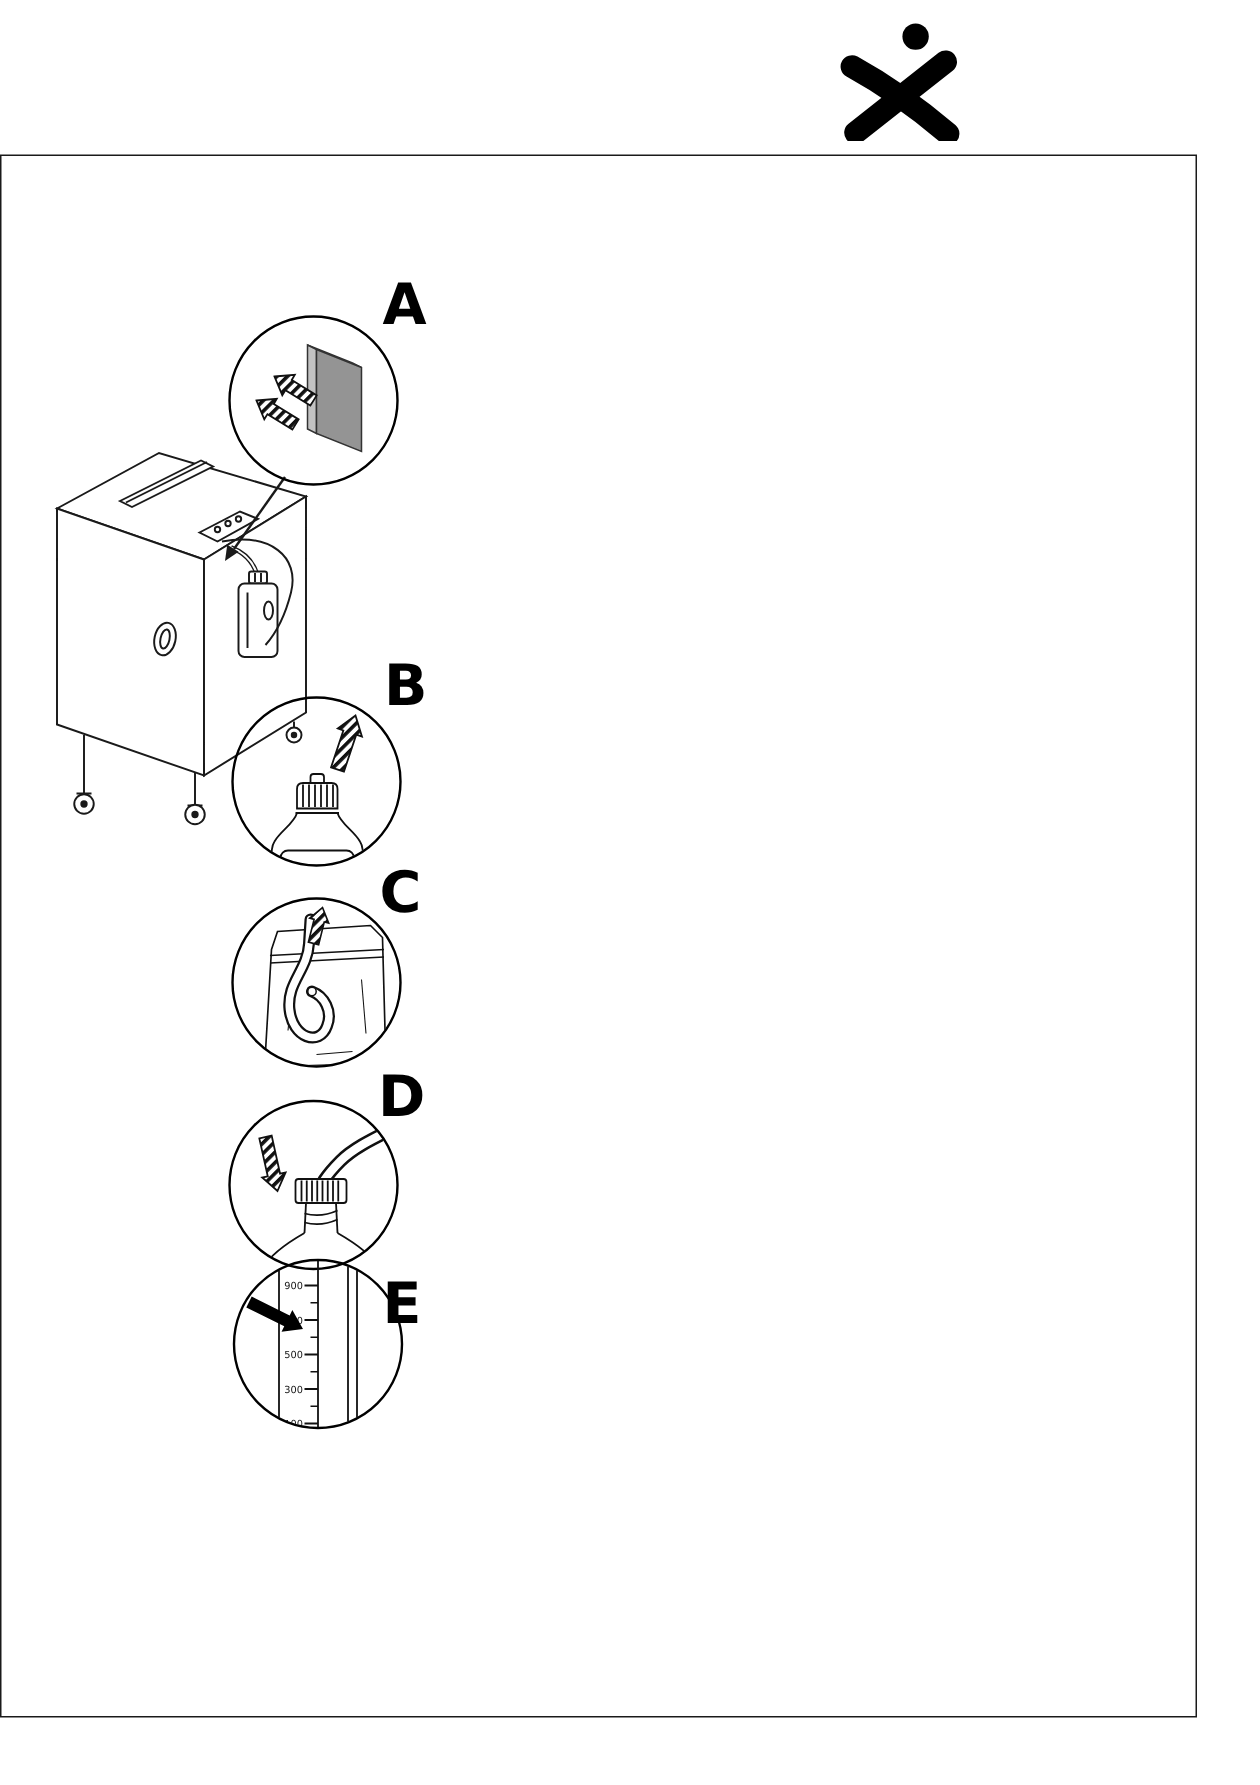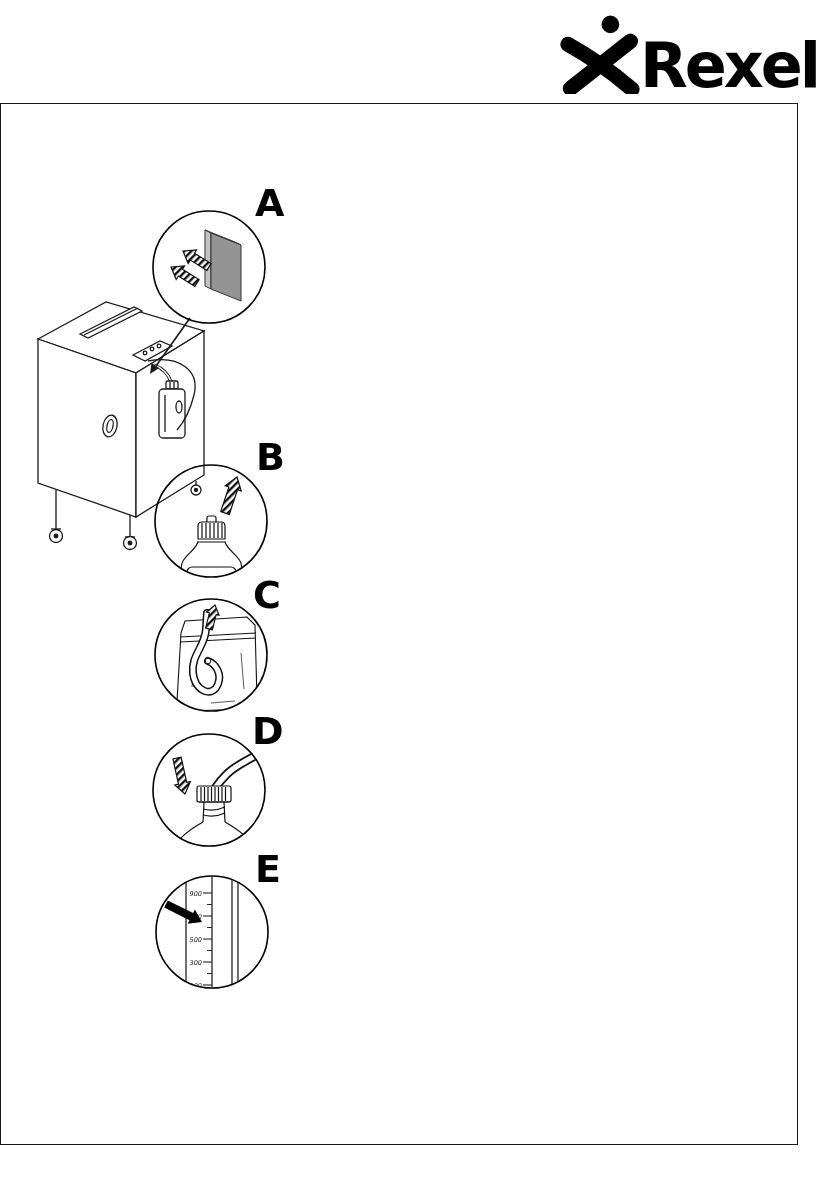--- a/index.html
+++ b/index.html
@@ -43,21 +43,20 @@
 
 <div class="page">
 
   <header>
     <div class="logo">
       <svg width="80" height="80" viewBox="0 0 100 100">
         <circle cx="63" cy="13" r="11" fill="#000"></circle>
         <path d="M10,38 Q50,60 90,94" stroke="#000" stroke-width="19" fill="none" stroke-linecap="round"></path>
         <path d="M88,34 Q55,60 13,93" stroke="#000" stroke-width="19" fill="none" stroke-linecap="round"></path>
       </svg>
-      <span class="brand-text">Rexel</span>
     </div>
   </header>
 
   <div class="content-frame"></div>
 
   <div class="fig" style="left:30px; top:293px;">
     <svg width="190" height="260" viewBox="0 0 190 260" fill="none" stroke="#1a1a1a" stroke-width="1.3">
 
       <polygon points="8,46 76,9 174,38 106,80" fill="#fff"></polygon>
       <line x1="10" y1="51" x2="104" y2="84"></line>
@@ -243,21 +242,21 @@
           <path d="M54,92 C40,100 30,108 26,116"></path>
           <path d="M76,92 C90,100 100,108 104,116"></path>
         </g>
         <polygon points="36,64 41.4,51.6 37.7,52.4 32.1,27.1 23.9,28.9 29.5,54.2 25.8,55" fill="url(#hatchD)" stroke="#111" stroke-width="1.2"></polygon>
       </g>
       <circle cx="60" cy="60" r="56" fill="none" stroke="#000" stroke-width="1.6"></circle>
     </svg>
   </div>
   <div class="callout-label" style="left:252px; top:712px;">D</div>
 
-  <div class="fig" style="left:152px; top:872px;font-style:italic;">
+  <div class="fig" style="left:152px; top:836px;">
     <svg width="120" height="120" viewBox="0 0 120 120">
       <defs>
         <clipPath id="clipE">
             <circle cx="60" cy="60" r="55.4"></circle>
           </clipPath>
       </defs>
       <g clip-path="url(#clipE)">
         <g stroke="#111" stroke-width="1.2">
           <line x1="34" y1="0" x2="34" y2="120"></line>
           <line x1="60" y1="0" x2="60" y2="120"></line>

